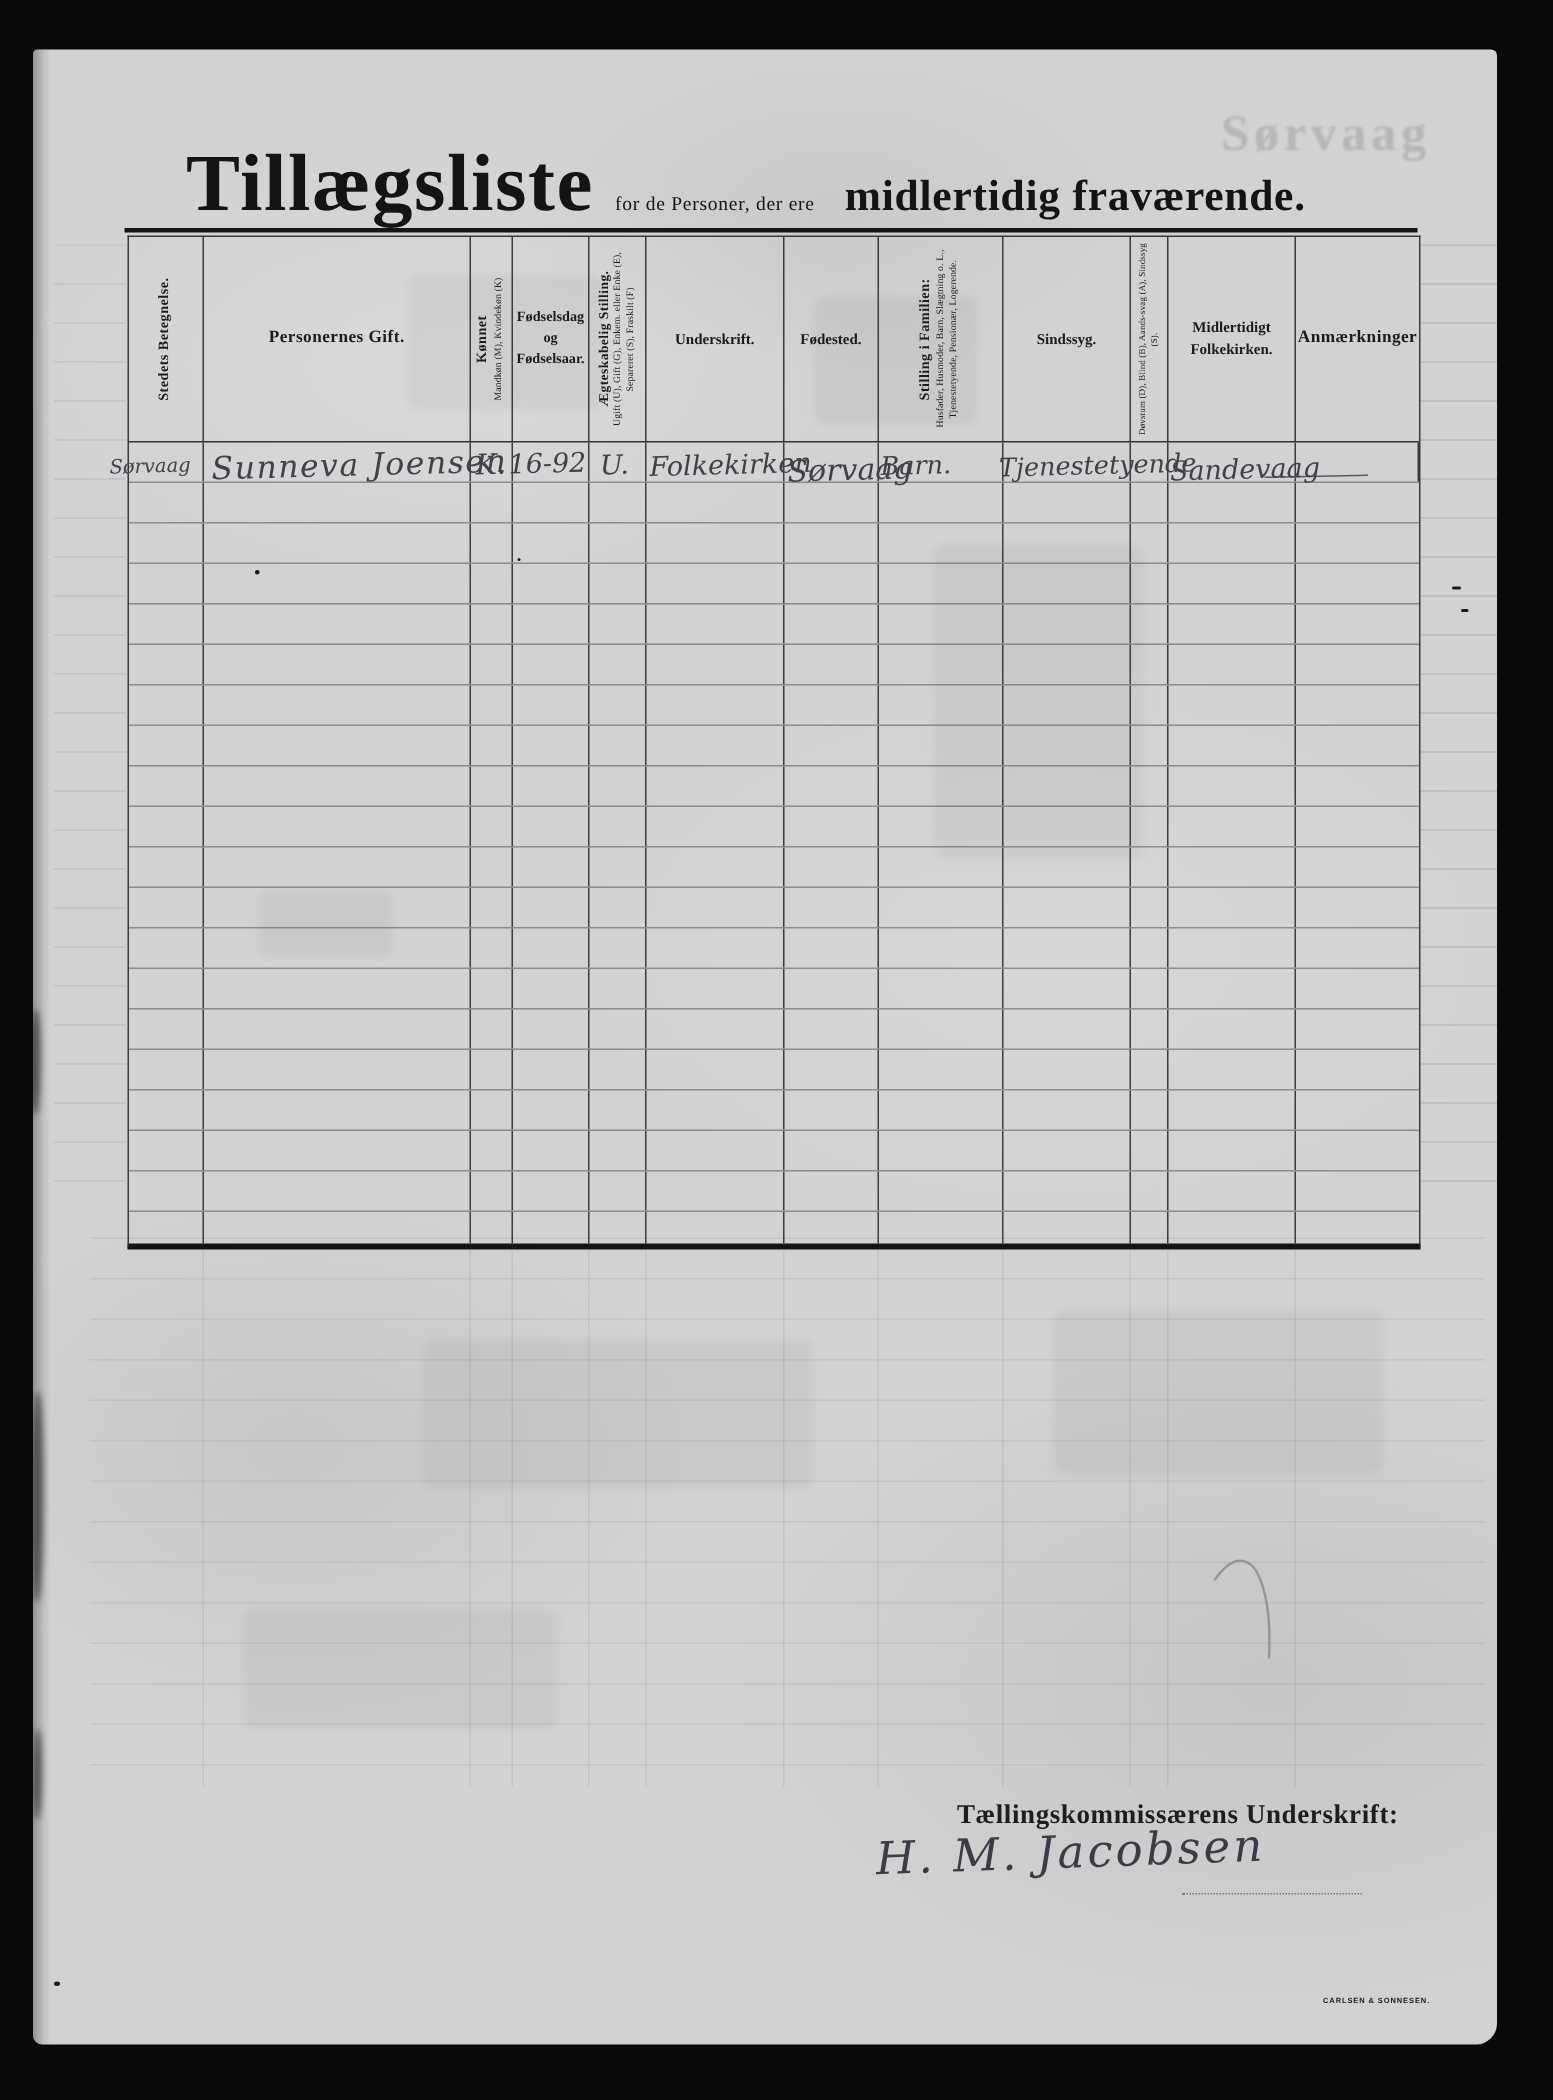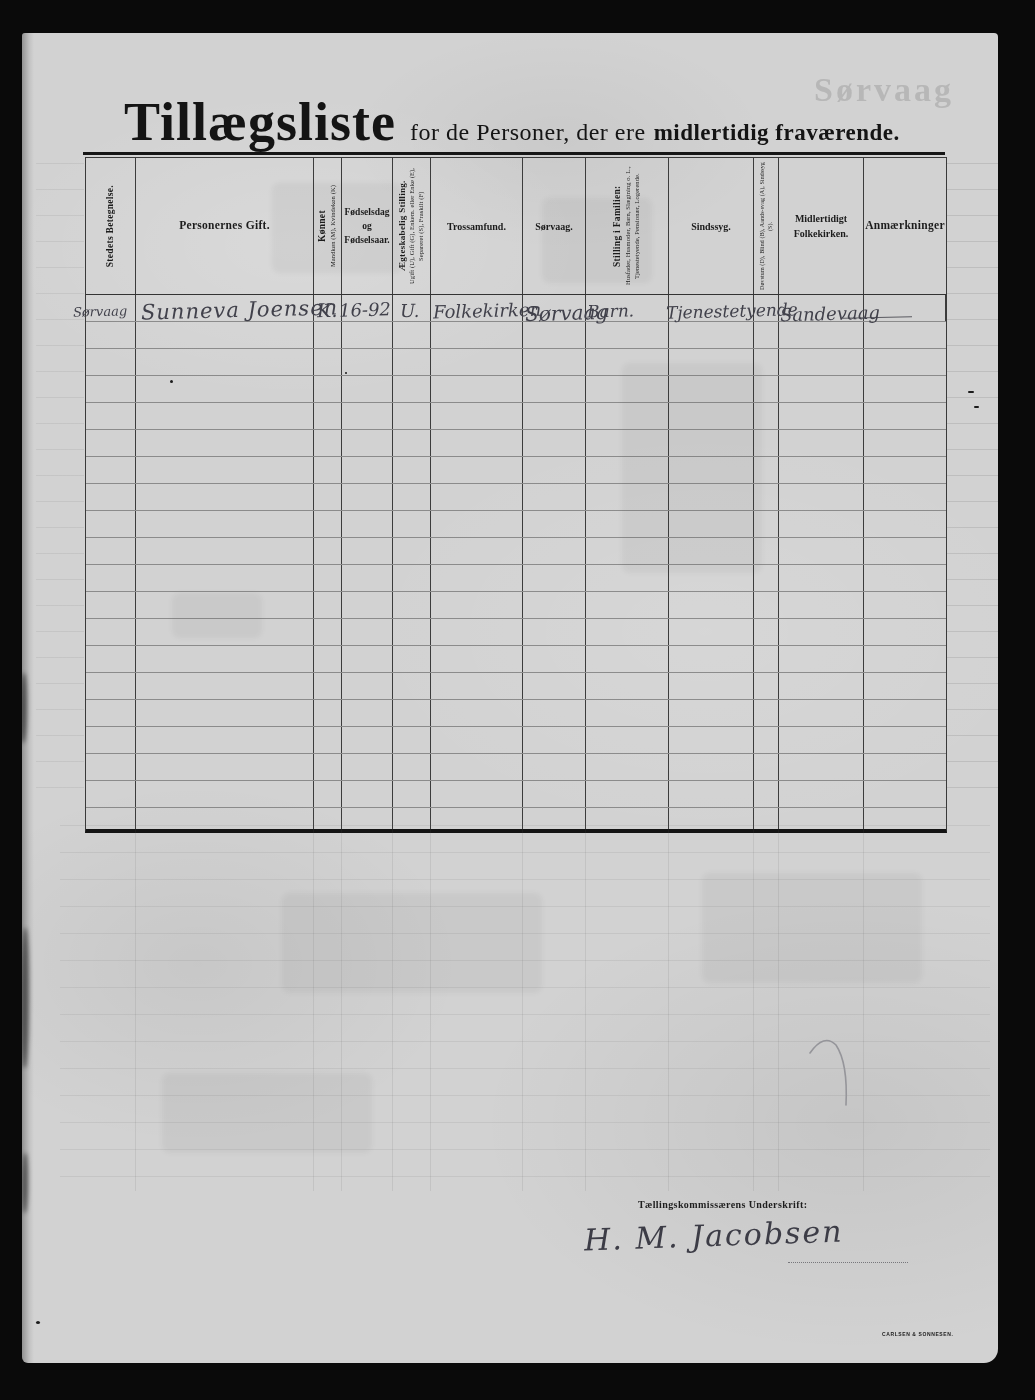--- a/index.html
+++ b/index.html
@@ -20,22 +20,22 @@
   .speck{position:absolute;background:#1b1b1b;border-radius:50%;}
 
   
   .ghost-title{position:absolute;left:792px;top:38px;font-weight:bold;font-size:34px;
       letter-spacing:3px;color:rgba(45,45,45,.16);filter:blur(.7px);}
   .bleed{position:absolute;background:rgba(60,60,60,.06);filter:blur(2px);border-radius:8px;pointer-events:none;}
 
   
   .title{position:absolute;left:102px;top:58px;white-space:nowrap;display:flex;align-items:baseline;color:#141414;}
   .title-main{font-size:54px;font-weight:bold;letter-spacing:1px;}
-  .title-mid{font-size:24px;margin-left:14px;letter-spacing:.5px;}
-  .title-bold{font-size:23px;font-weight:bold;margin-left:8px;letter-spacing:.5px;}
+  .title-mid{font-size:13px;margin-left:14px;letter-spacing:.5px;}
+  .title-bold{font-size:29px;font-weight:bold;margin-left:20px;letter-spacing:.5px;}
   .top-rule{position:absolute;left:61px;top:119px;width:862px;height:3px;background:#161616;}
 
   
   .census-table{--vline:#3c3c3c;position:absolute;left:63px;top:124px;width:860px;
       border:1px solid #3a3a3a;border-bottom:4px solid #141414;
       --cols:50px 178px 28px 51px 38px 92px 63px 83px 85px 25px 85px 82px;}
   .thead{display:grid;grid-template-columns:var(--cols);height:136px;border-bottom:1.5px solid #333;}
   .hcell{border-right:1px solid var(--vline);display:flex;align-items:center;justify-content:center;
       text-align:center;color:#1c1c1c;overflow:hidden;position:relative;}
   .hcell:last-child,.bcell:last-child{border-right:none;align-items:center;}
@@ -69,21 +69,21 @@
   
   .ghost-grid{position:absolute;left:63px;top:786px;width:860px;height:372px;opacity:1;pointer-events:none;}
   .gv{position:absolute;top:0;bottom:0;width:1px;background:rgba(90,90,90,.12);}
   .gh{position:absolute;left:-25px;right:-45px;height:1px;background:rgba(90,90,90,.10);}
   .margin-lines{position:absolute;top:130px;height:645px;pointer-events:none;opacity:.55;
       background:repeating-linear-gradient(to bottom, rgba(80,80,80,.28) 0 1px, transparent 1px 26px);}
   .ml-right{left:925px;width:52px;}
   .ml-left{left:14px;width:48px;opacity:.35;}
 
   
-  .sig-label{position:absolute;left:616px;top:1166px;font-size:10px;font-weight:bold;color:#1e1e1e;letter-spacing:.4px;}
+  .sig-label{position:absolute;left:616px;top:1166px;font-size:18px;font-weight:bold;color:#1e1e1e;letter-spacing:.4px;}
   .sig-name{position:absolute;left:562px;top:1185px;font-family:"DejaVu Serif", serif;font-style:italic;
       font-size:30px;color:#3c3c46;transform:rotate(-2deg);letter-spacing:2px;}
   .sig-dots{position:absolute;left:766px;top:1229px;width:120px;border-bottom:1.5px dotted #77777c;}
   .printer-mark{position:absolute;left:860px;top:1298px;font-size:5px;font-weight:bold;
       letter-spacing:.6px;color:#202020;font-family:"Liberation Sans", sans-serif;}
 
   .pen-stroke{position:absolute;left:780px;top:972px;pointer-events:none;}
 </style>
 </head>
 <body>
@@ -134,24 +134,24 @@
         </div>
         <div class="hcell">
           <div class="vwrap">
               <div class="vtext">
             <div class="v-main" style="font-size:9px;">Ægteskabelig Stilling.</div>
             <div class="v-sub">Ugift (U), Gift (G), Enkem. eller Enke (E), Separeret (S), Fraskilt (F)</div>
           </div>
             </div>
         </div>
         <div class="hcell">
-          <div class="h-label">Trossamfund.</div>
-        </div>
-        <div class="hcell">
-          <div class="h-label">Sørvaag.</div>
+          <div class="h-label">Underskrift.</div>
+        </div>
+        <div class="hcell">
+          <div class="h-label">Fødested.</div>
         </div>
         <div class="hcell">
           <div class="vwrap">
               <div class="vtext">
             <div class="v-main">Stilling i Familien:</div>
             <div class="v-sub">Husfader, Husmoder, Barn, Slægtning o. L., Tjenestetyende, Pensionær, Logerende.</div>
           </div>
             </div>
         </div>
         <div class="hcell">

